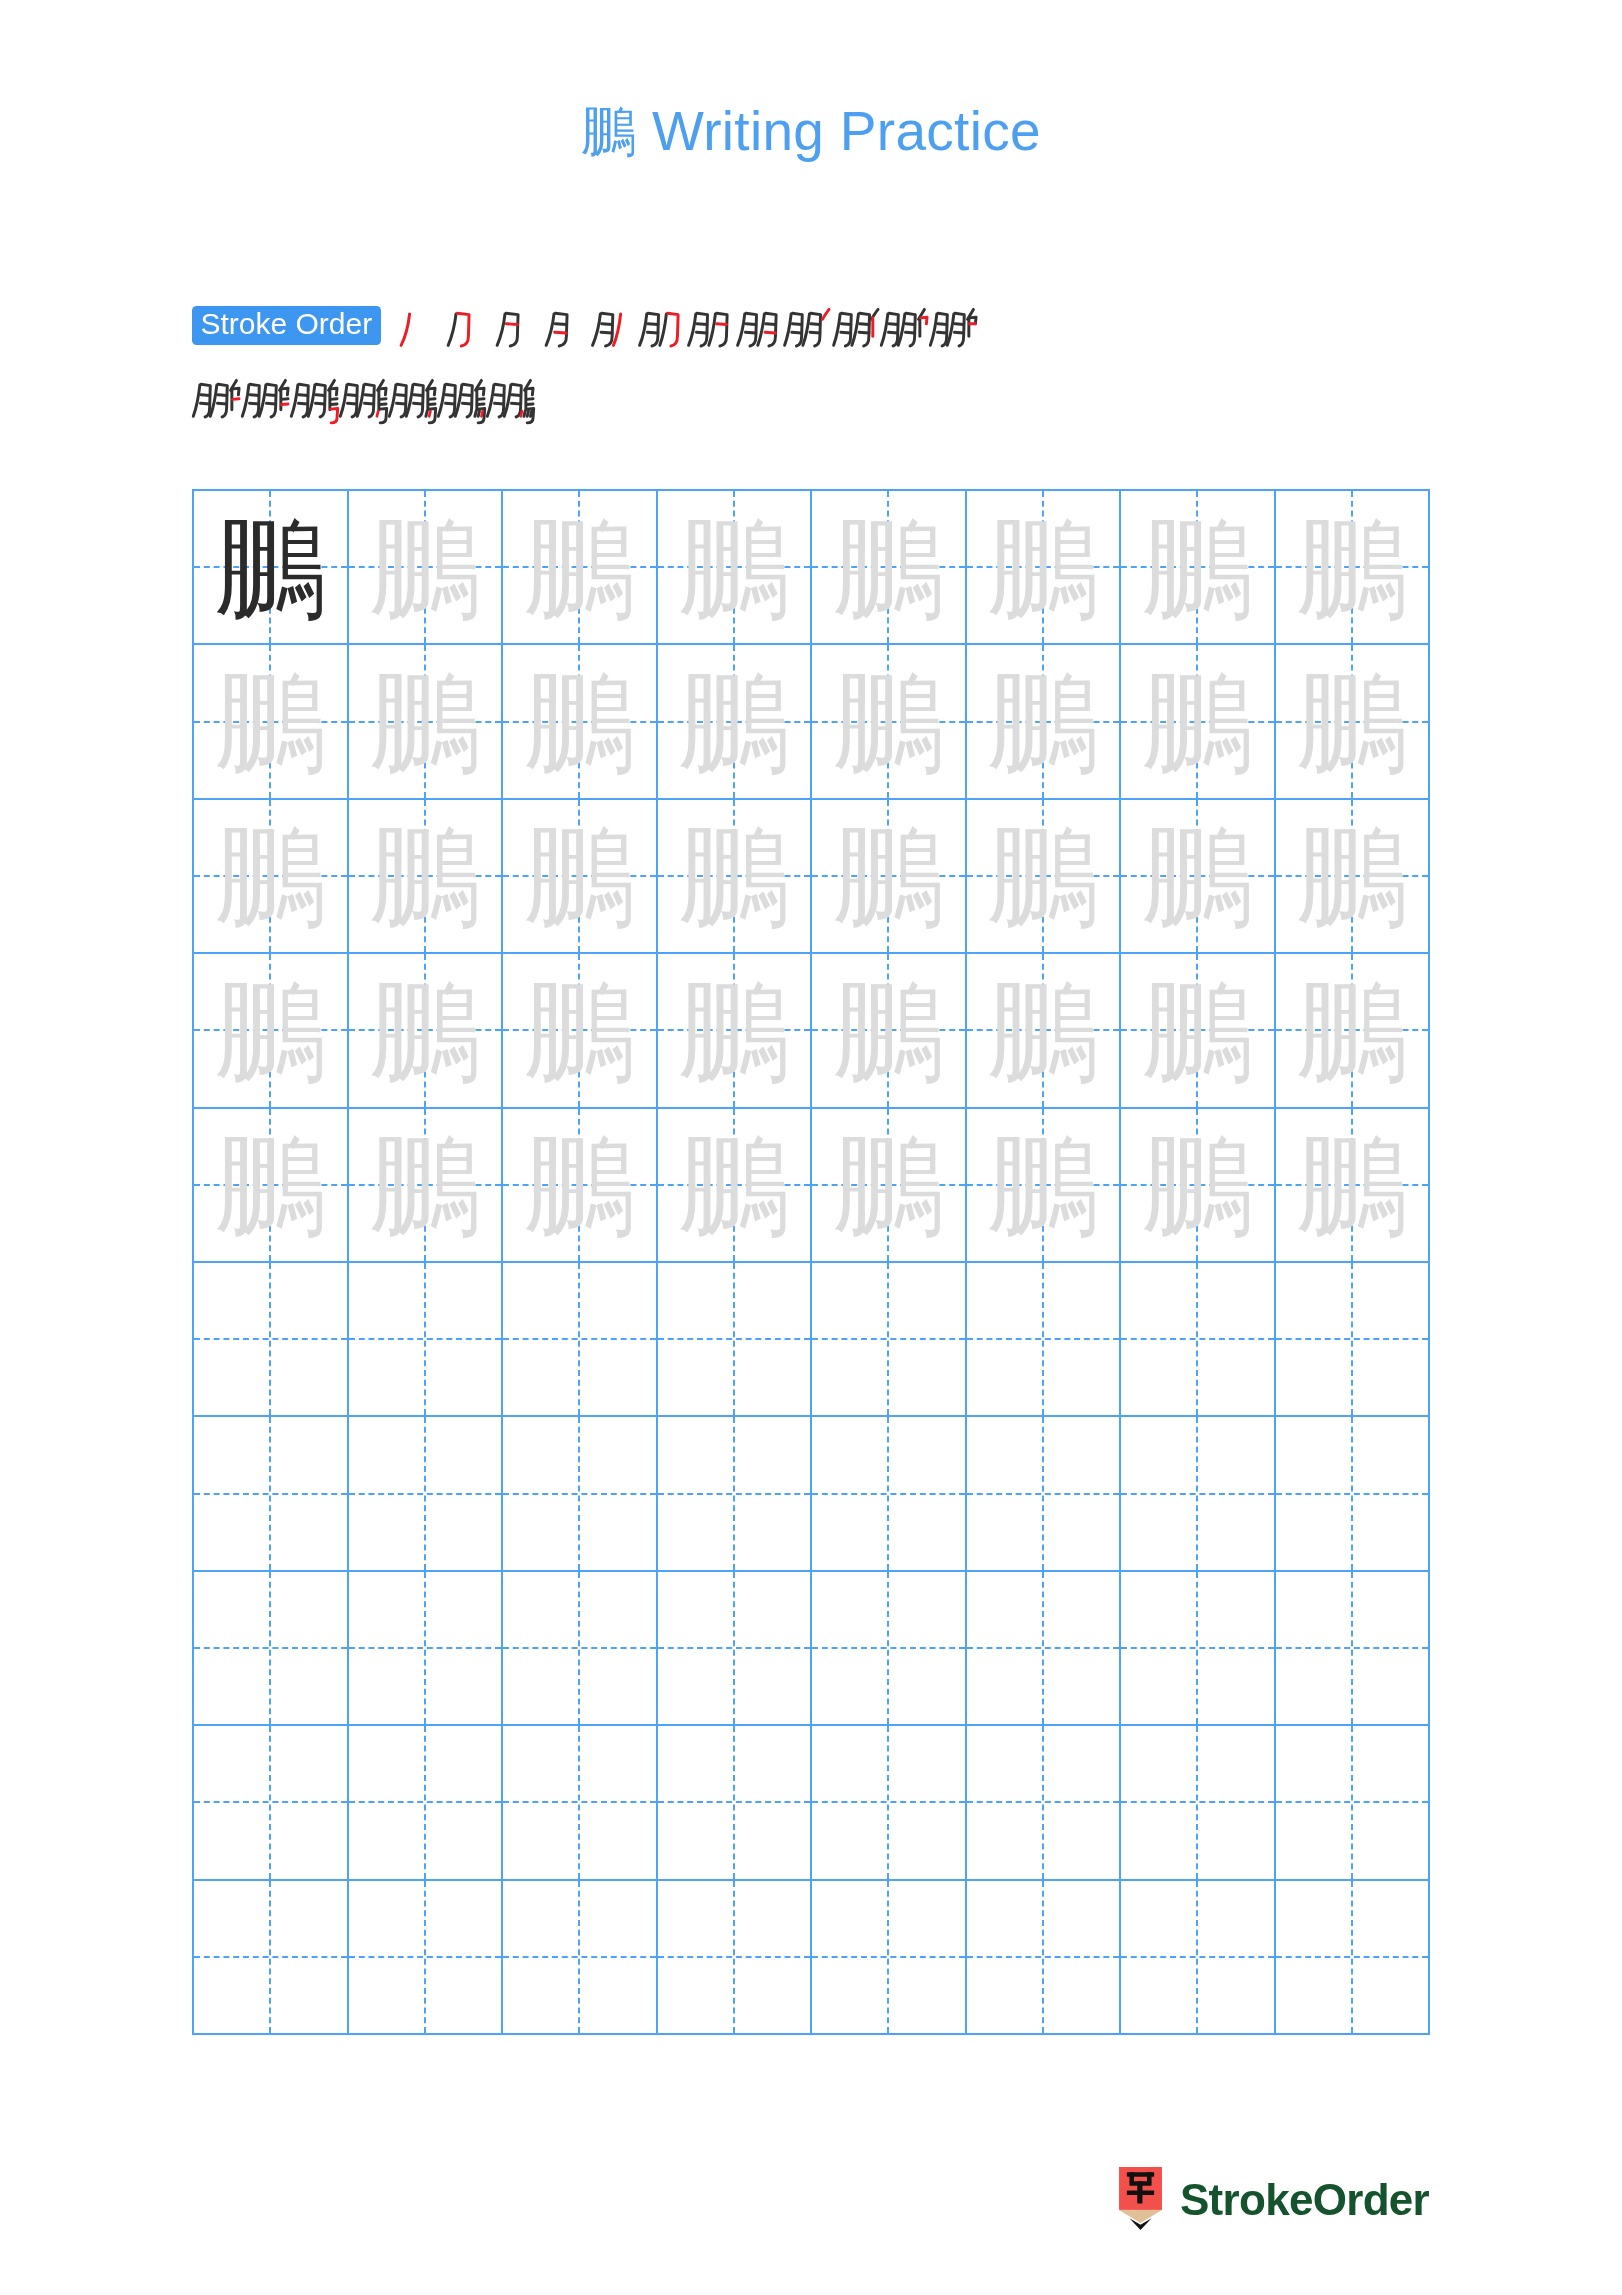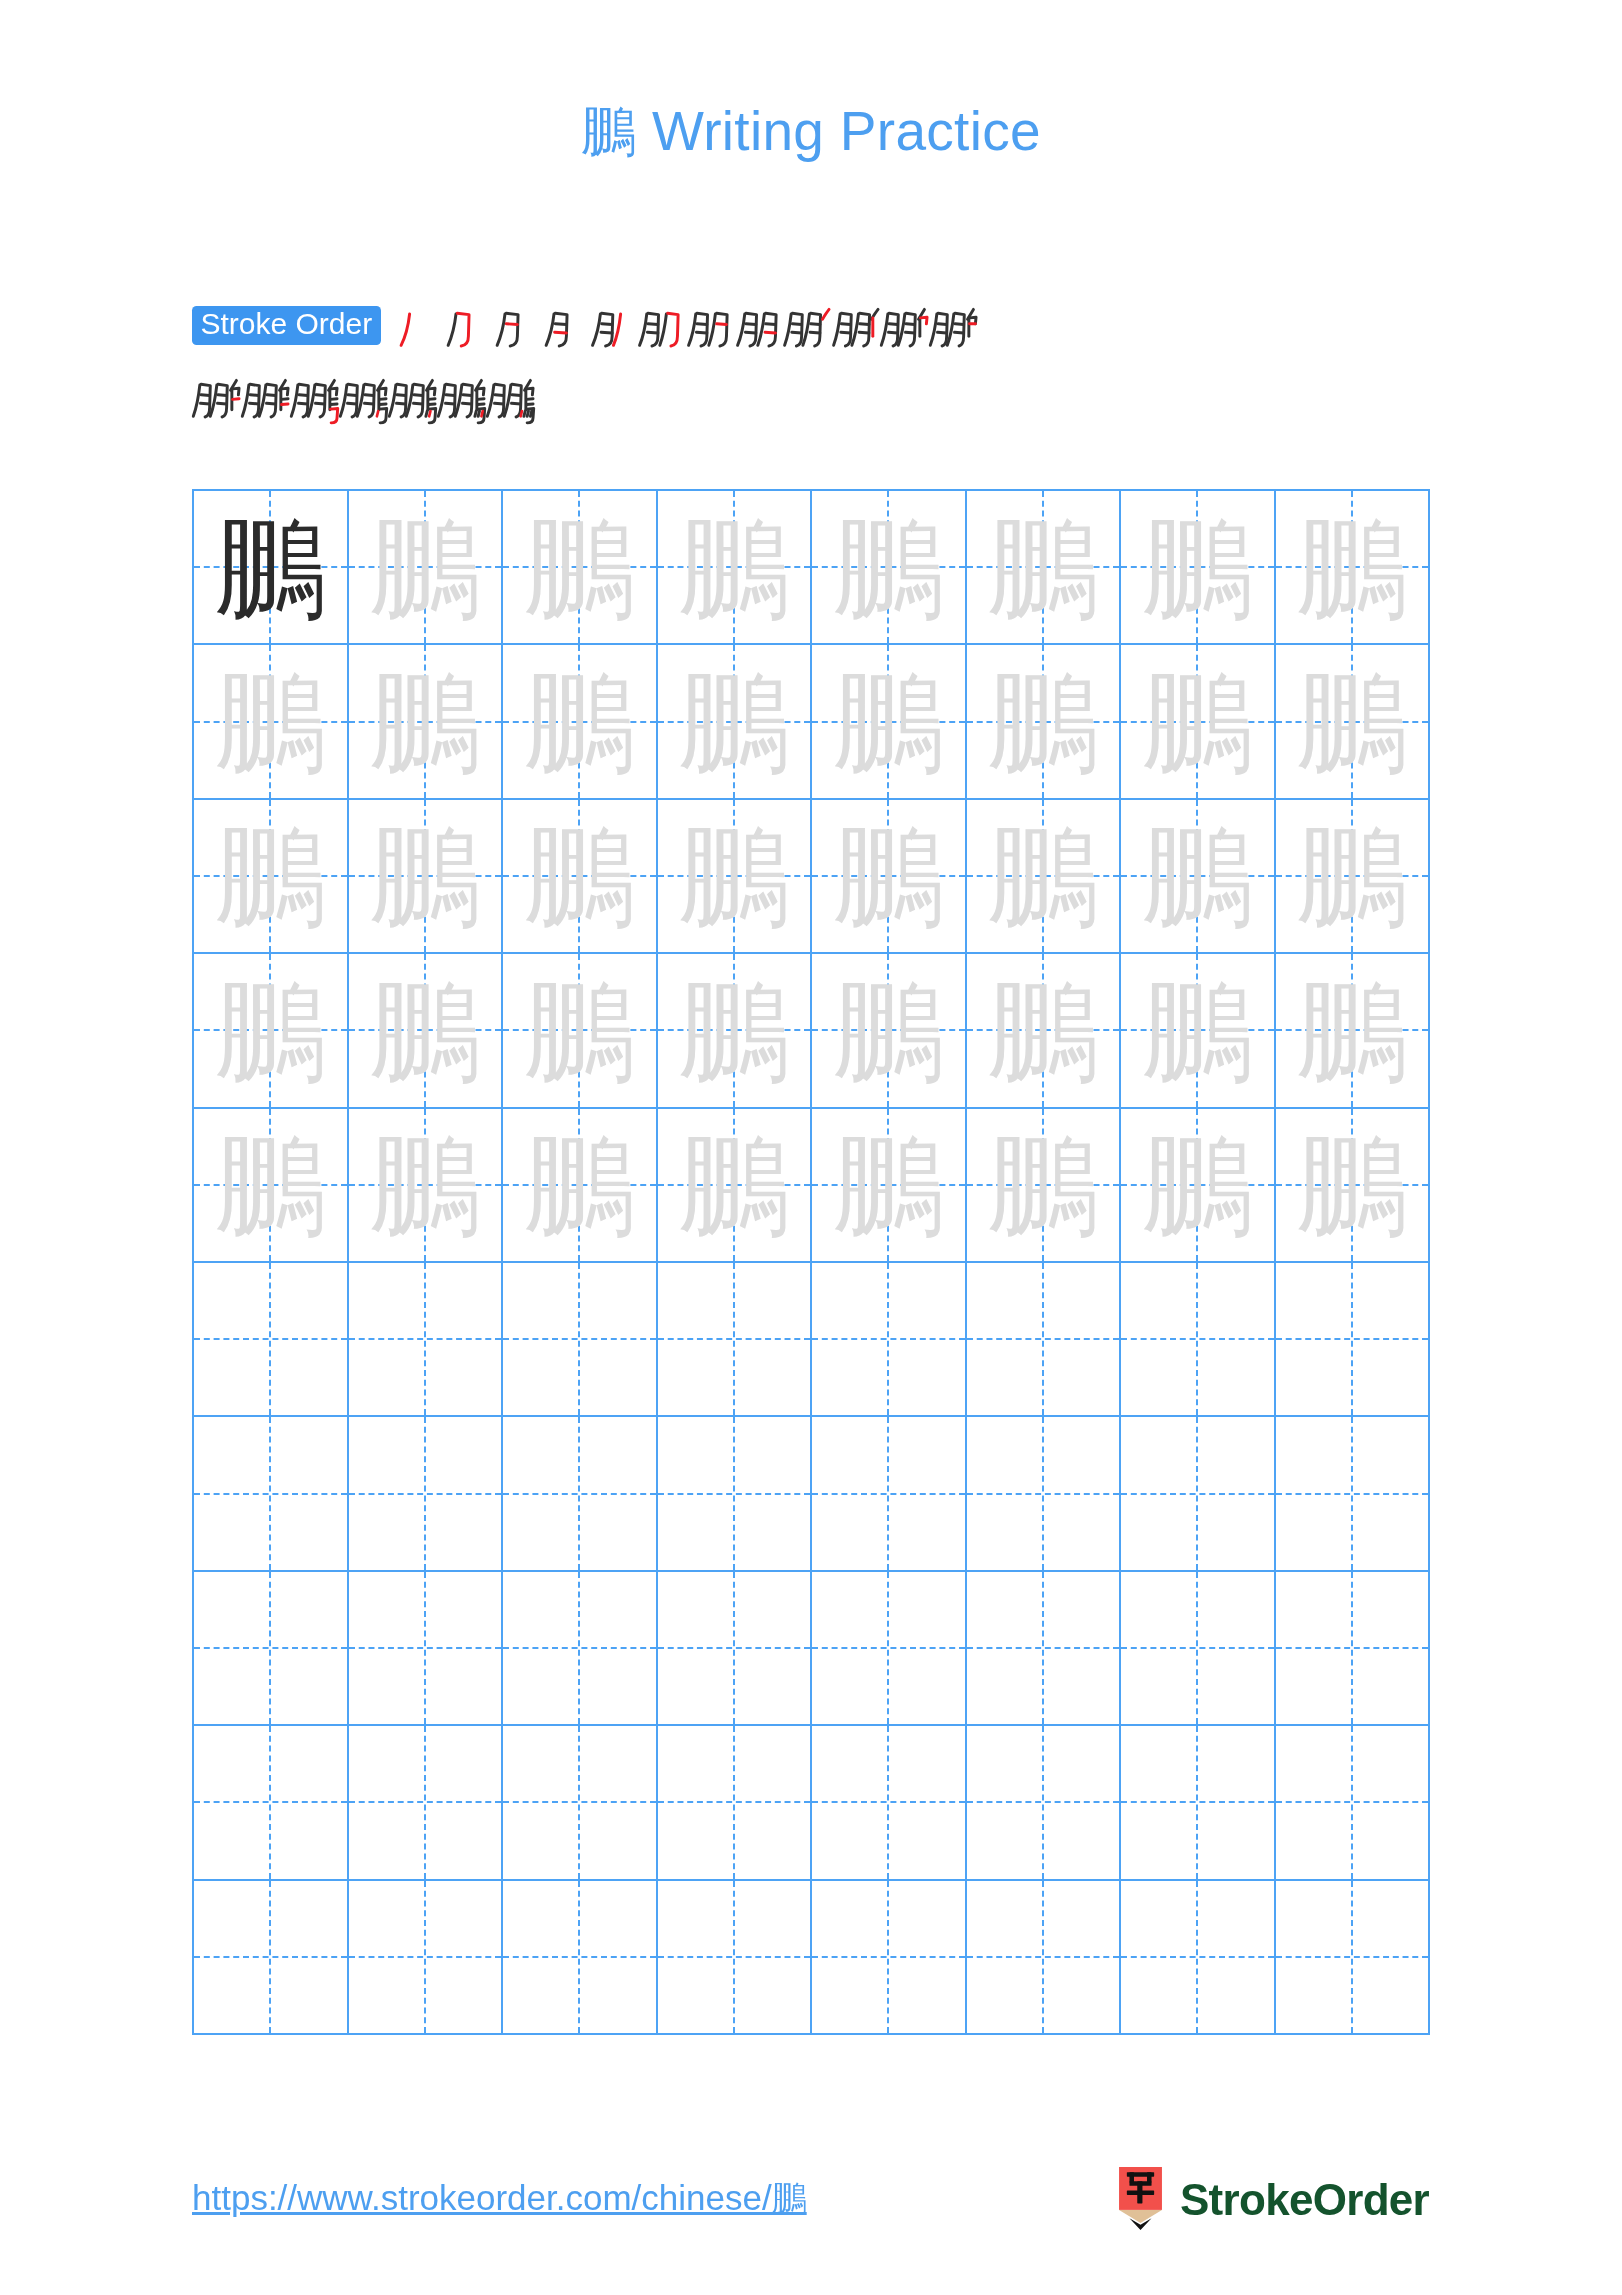--- a/index.html
+++ b/index.html
@@ -596,21 +596,20 @@
       <div class="cell blank"></div>
       <div class="cell blank"></div>
       <div class="cell blank"></div>
       <div class="cell blank"></div>
       <div class="cell blank"></div>
       <div class="cell blank"></div>
       <div class="cell blank"></div>
     </div>
 
   <div class="footer">
-    <a class="footer-url" href="#">https://www.strokeorder.com/chinese/鵬</a>
     <div class="footer-brand">
       <svg class="brand-logo" viewBox="0 0 78 100">
         <rect x="6" y="0" width="66" height="66" fill="#F2504B"></rect>
         <path d="M6 66 L39 86 L72 66 Z" fill="#E0C097"></path>
         <path d="M22 79 L39 89 L56 79 L39 97 Z" fill="#111111"></path>
         <g fill="#111111">
           <rect x="18" y="8" width="42" height="7" rx="1"></rect>
           <rect x="22" y="22" width="34" height="7" rx="1"></rect>
           <rect x="18" y="36" width="42" height="7" rx="1"></rect>
           <rect x="34" y="22" width="8" height="34" rx="1"></rect>

